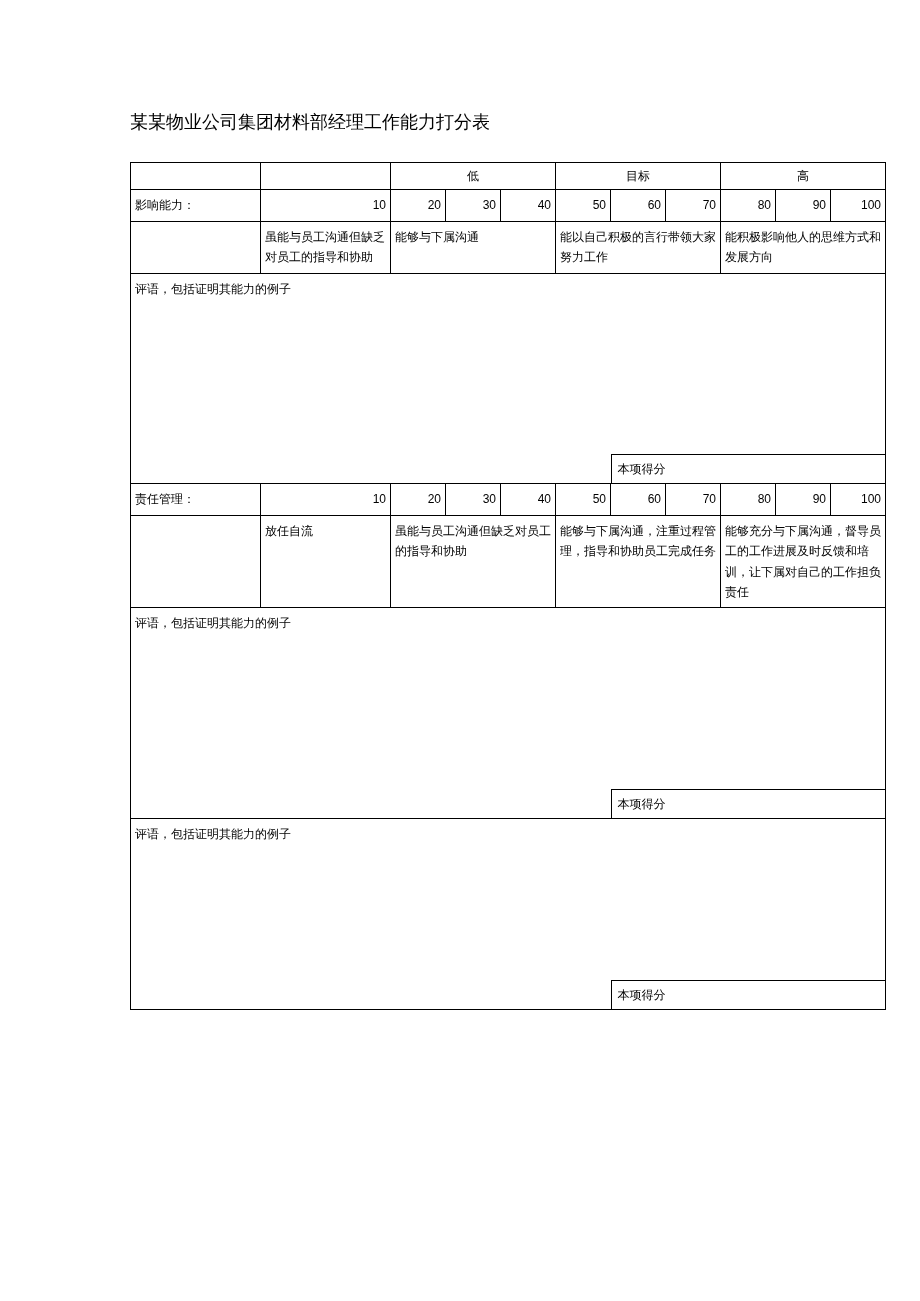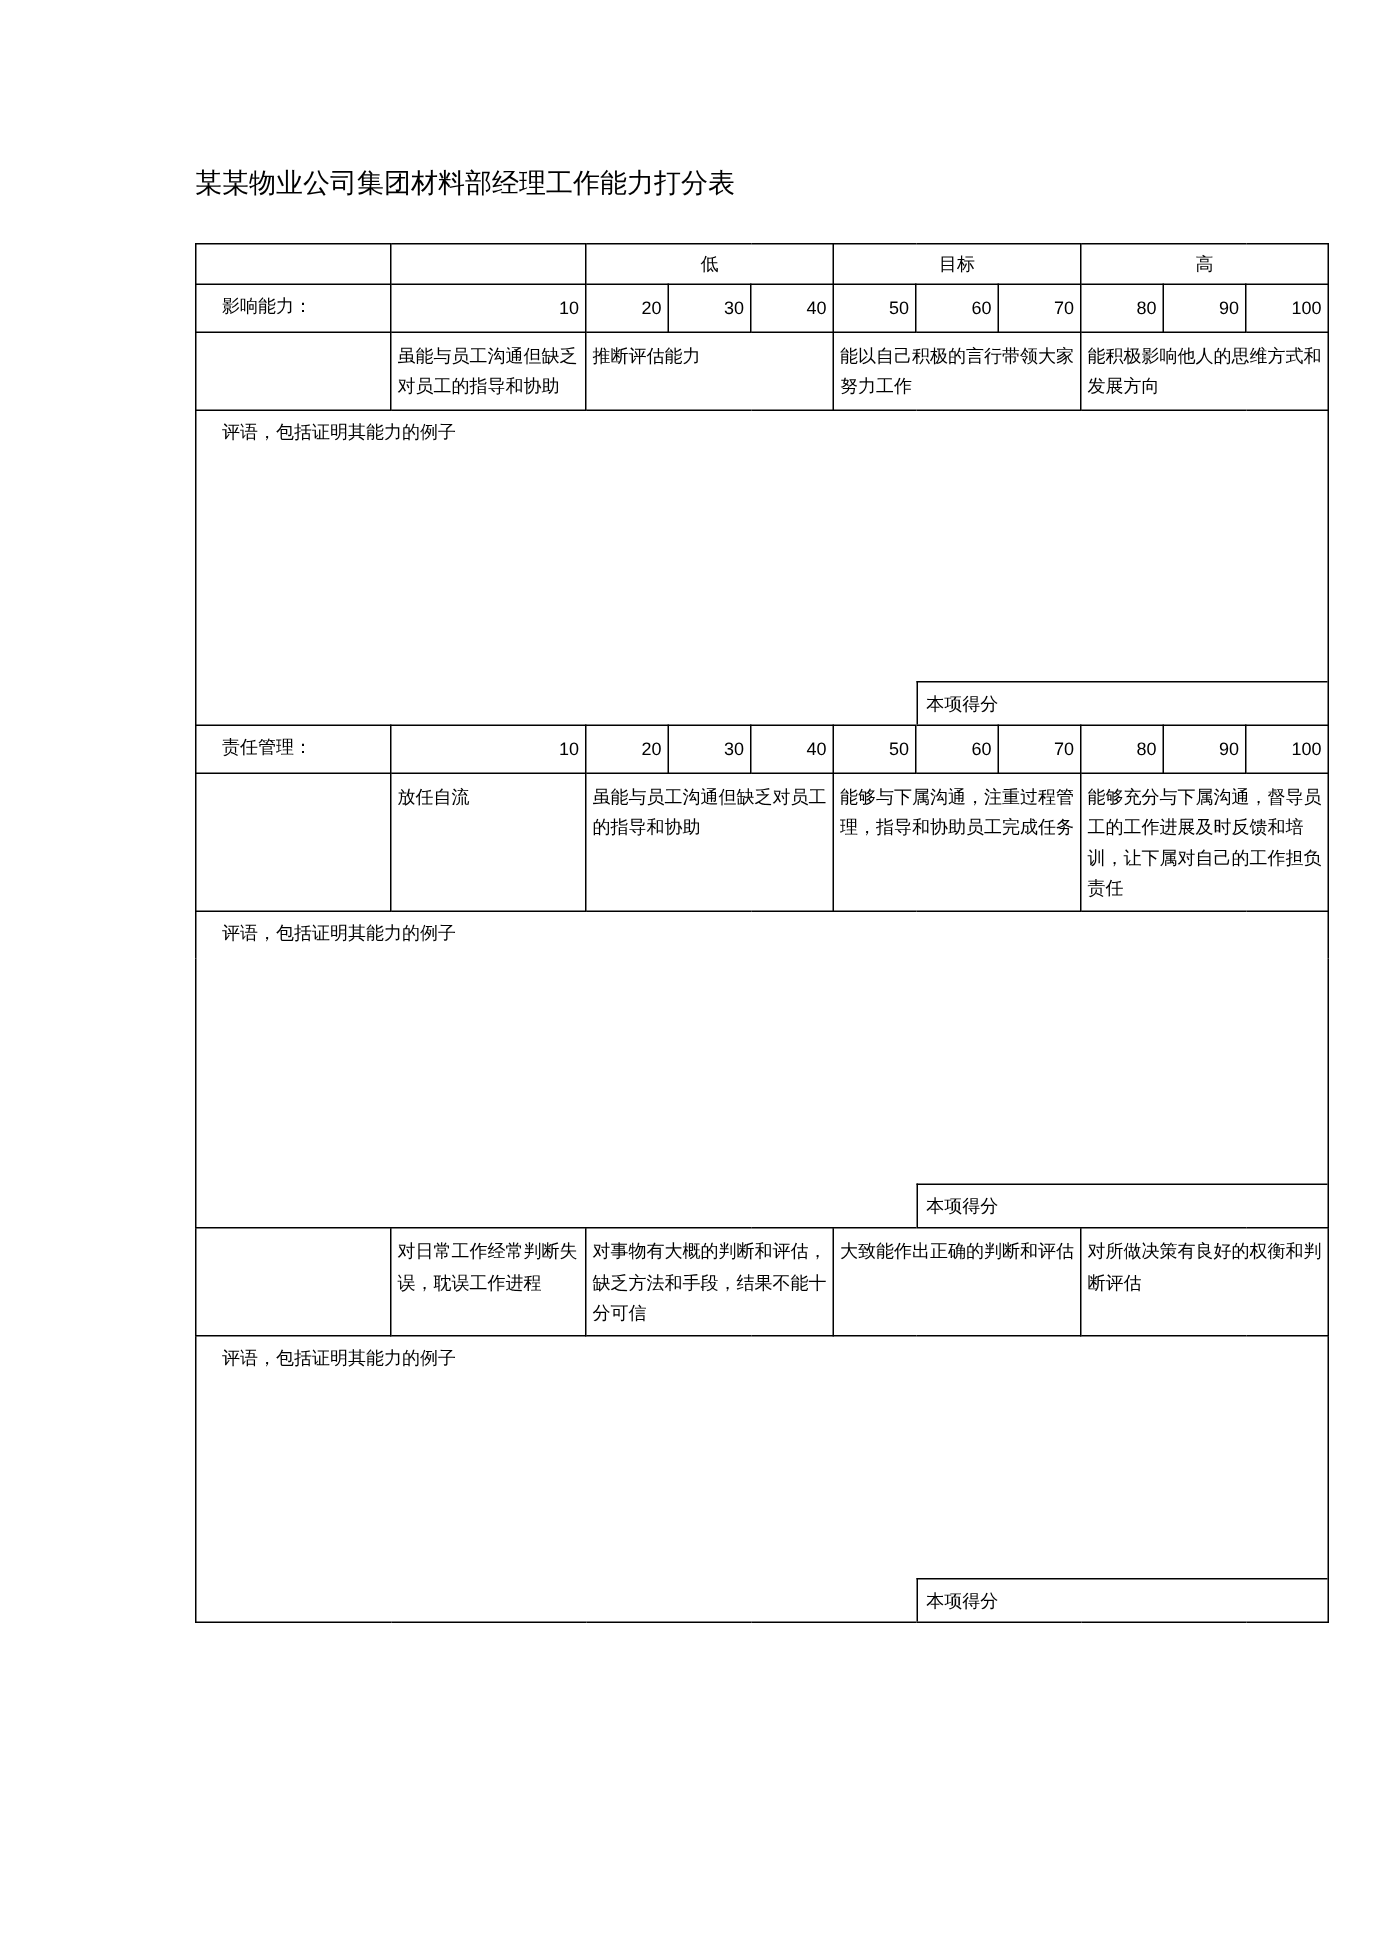--- a/index.html
+++ b/index.html
@@ -27,21 +27,21 @@
   td, th {
     border: 1px solid #000;
     font-size: 12px;
     vertical-align: top;
     padding: 3px 4px;
     line-height: 1.7;
     word-break: break-all;
   }
   .hdr-cell { text-align: center; padding: 3px 0; }
   .num-cell { text-align: right; padding: 3px 4px; vertical-align: middle; }
-  .label-cell { padding: 5px 17px; font-family: Liberation Mono, monospace; }
+  .label-cell { padding: 5px 4px; }
   .desc-cell { padding: 5px 4px; }
   .comment-block {
     height: 180px;
   }
   .noborder-top { border-top: none; }
   .noborder-bottom { border-bottom: none; margin-top: 28px; }
   .noborder-right { border-right: none; }
   .noborder-left { border-left: none; font-family: Liberation Serif, serif; }
   col.c-label { width: 130px; }
   col.c-s { width: 130px; }
@@ -86,21 +86,21 @@
       <td class="num-cell">50</td>
       <td class="num-cell">60</td>
       <td class="num-cell">70</td>
       <td class="num-cell">80</td>
       <td class="num-cell">90</td>
       <td class="num-cell">100</td>
     </tr>
     <tr>
       <td class="desc-cell"></td>
       <td class="desc-cell">虽能与员工沟通但缺乏对员工的指导和协助</td>
-      <td class="desc-cell" colspan="3">推断评估能力</td>
+      <td class="desc-cell" colspan="3">能够与下属沟通</td>
       <td class="desc-cell" colspan="3">能以自己积极的言行带领大家努力工作</td>
       <td class="desc-cell" colspan="3">能积极影响他人的思维方式和发展方向</td>
     </tr>
     <tr>
       <td colspan="11" class="label-cell noborder-bottom">评语，包括证明其能力的例子</td>
     </tr>
     <tr>
       <td colspan="6" class="comment-block noborder-top noborder-right"></td>
       <td colspan="5" class="noborder-top noborder-left" style="vertical-align:bottom;padding:0;">
         <div style="border:1px solid #000;border-right:none;border-bottom:none;padding:4px 6px;">本项得分</div>
@@ -131,27 +131,20 @@
       <td colspan="11" class="label-cell noborder-bottom">评语，包括证明其能力的例子</td>
     </tr>
     <tr>
       <td colspan="6" class="comment-block noborder-top noborder-right"></td>
       <td colspan="5" class="noborder-top noborder-left" style="vertical-align:bottom;padding:0;">
         <div style="border:1px solid #000;border-right:none;border-bottom:none;padding:4px 6px;">本项得分</div>
       </td>
     </tr>
 
     <tr>
-      <td class="desc-cell"></td>
-      <td class="desc-cell">对日常工作经常判断失误，耽误工作进程</td>
-      <td class="desc-cell" colspan="3">对事物有大概的判断和评估，缺乏方法和手段，结果不能十分可信</td>
-      <td class="desc-cell" colspan="3">大致能作出正确的判断和评估</td>
-      <td class="desc-cell" colspan="3">对所做决策有良好的权衡和判断评估</td>
-    </tr>
-    <tr>
       <td colspan="11" class="label-cell noborder-bottom">评语，包括证明其能力的例子</td>
     </tr>
     <tr>
       <td colspan="6" class="comment-block noborder-top noborder-right" style="height:160px;"></td>
       <td colspan="5" class="noborder-top noborder-left" style="vertical-align:bottom;padding:0;">
         <div style="border:1px solid #000;border-right:none;border-bottom:none;padding:4px 6px;">本项得分</div>
       </td>
     </tr>
 
 

